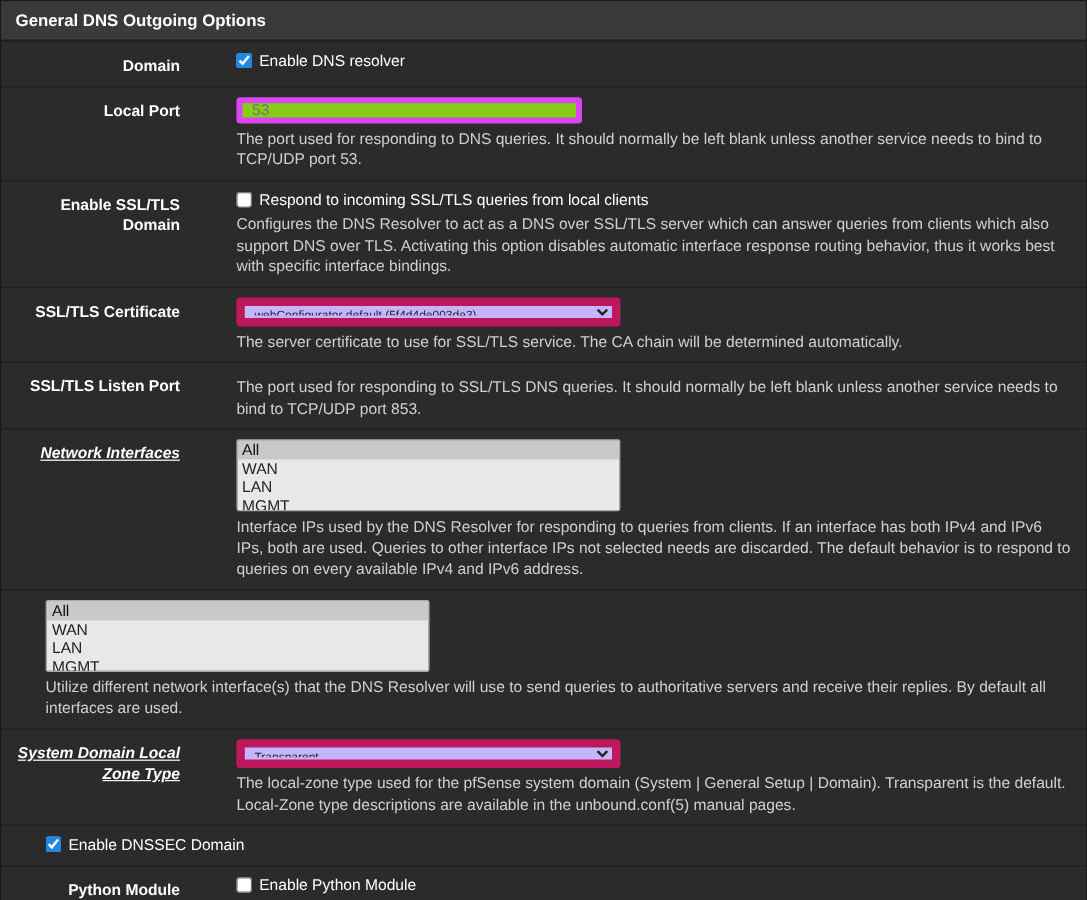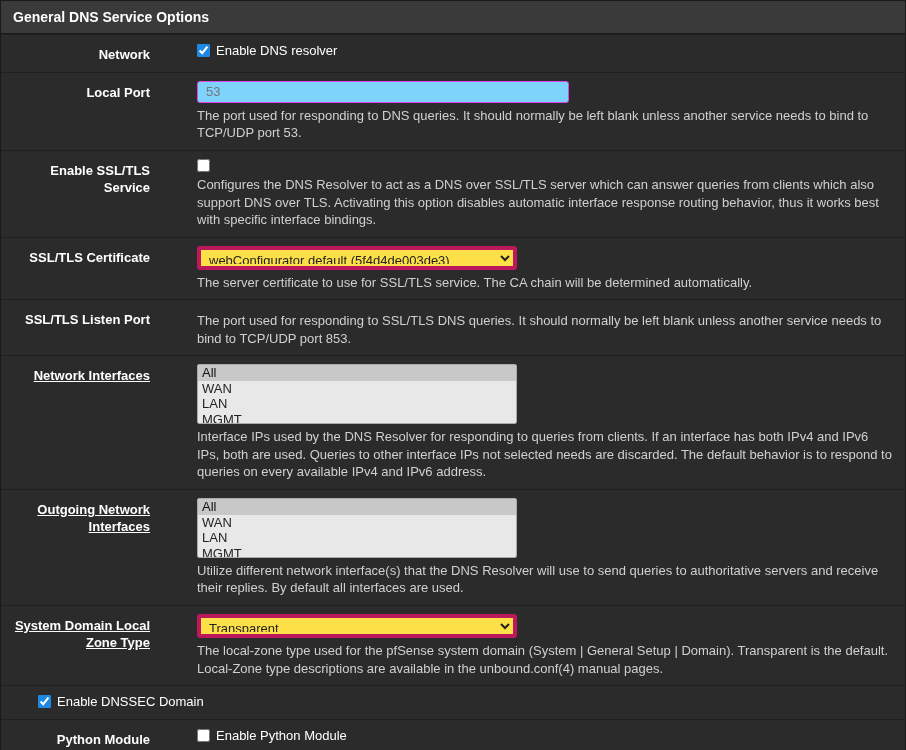--- a/index.html
+++ b/index.html
@@ -29,21 +29,21 @@
   .form-row:first-of-type { border-top: none; }
   .label-col {
     width: 159px;
     flex: 0 0 159px;
     text-align: right;
     padding: 4px 10px 0 0;
     font-weight: bold;
     color: #fff;
     line-height: 1.3;
   }
-  .label-col.link { text-decoration: underline; cursor: pointer; }
+  .label-col.link { text-decoration: underline; cursor: pointer; font-style: italic; }
   .field-col {
     flex: 1;
     padding-right: 12px;
     padding-left: 37px;
   }
   .checkbox-line {
     display: flex;
     align-items: center;
     gap: 6px;
     margin-bottom: 2px;
@@ -54,80 +54,81 @@
     accent-color: #1e88e5;
   }
   .chk-label { color: #fff; }
   .help-text {
     color: #d0d0d0;
     font-size: 13px;
     line-height: 1.35;
     margin-top: 4px;
   }
   input[type="text"] {
-    width: 372px;
+    width: 288px;
     height: 22px;
     padding: 2px 8px;
-    border: 1px solid #d946ef;
+    border: 5px solid #d946ef;
     border-radius: 3px;
-    background: #7dd3fc;
+    background: #84cc16;
     color: #555;
     font-size: 13px;
   }
   select.single {
     width: 320px;
     height: 24px;
     padding: 2px 4px;
-    border: 4px solid #be185d;
+    border: 7px solid #be185d;
     border-radius: 3px;
-    background: #fde047;
+    background: #c4b5fd;
     color: #222;
-    font-size: 13px;
+    font-size: 10px;
   }
   select[multiple] {
     width: 320px;
     height: 60px;
     border: 1px solid #aaa;
     background: #e8e8e8;
     color: #222;
     font-size: 13px;
     overflow-y: scroll;
   }
   select[multiple] option { padding: 0 4px; }
   select[multiple] option[selected] { background: #c8c8c8; }
 </style>
 </head>
 <body>
 
 <div class="panel">
-  <div class="panel-heading">General DNS Service Options</div>
-
-  <div class="form-row">
-    <div class="label-col">Network</div>
+  <div class="panel-heading">General DNS Outgoing Options</div>
+
+  <div class="form-row">
+    <div class="label-col">Domain</div>
     <div class="field-col">
       <label class="checkbox-line">
         <input type="checkbox" checked="" style="">
         <span class="chk-label">Enable DNS resolver</span>
       </label>
     </div>
   </div>
 
   <div class="form-row">
     <div class="label-col">Local Port</div>
     <div class="field-col">
       <input type="text" placeholder="53" style="">
       <div class="help-text">The port used for responding to DNS queries. It should normally be left blank unless another service needs to bind to TCP/UDP port 53.</div>
     </div>
   </div>
 
   <div class="form-row">
-    <div class="label-col">Enable SSL/TLS Service</div>
+    <div class="label-col">Enable SSL/TLS Domain</div>
     <div class="field-col">
       <label class="checkbox-line">
         <input type="checkbox" style="">
+        <span class="chk-label">Respond to incoming SSL/TLS queries from local clients</span>
       </label>
       <div class="help-text">Configures the DNS Resolver to act as a DNS over SSL/TLS server which can answer queries from clients which also support DNS over TLS. Activating this option disables automatic interface response routing behavior, thus it works best with specific interface bindings.</div>
     </div>
   </div>
 
   <div class="form-row">
     <div class="label-col">SSL/TLS Certificate</div>
     <div class="field-col">
       <select class="single">
         <option>webConfigurator default (5f4d4de003de3)</option>
@@ -151,40 +152,39 @@
         <option>WAN</option>
         <option>LAN</option>
         <option>MGMT</option>
         <option>IPTV_WAN</option>
       </select>
       <div class="help-text">Interface IPs used by the DNS Resolver for responding to queries from clients. If an interface has both IPv4 and IPv6 IPs, both are used. Queries to other interface IPs not selected needs are discarded. The default behavior is to respond to queries on every available IPv4 and IPv6 address.</div>
     </div>
   </div>
 
   <div class="form-row">
-    <div class="label-col link">Outgoing Network Interfaces</div>
     <div class="field-col">
       <select multiple="" size="4">
         <option selected="">All</option>
         <option>WAN</option>
         <option>LAN</option>
         <option>MGMT</option>
         <option>IPTV_WAN</option>
       </select>
       <div class="help-text">Utilize different network interface(s) that the DNS Resolver will use to send queries to authoritative servers and receive their replies. By default all interfaces are used.</div>
     </div>
   </div>
 
   <div class="form-row">
     <div class="label-col link">System Domain Local Zone Type</div>
     <div class="field-col">
       <select class="single">
         <option>Transparent</option>
       </select>
-      <div class="help-text">The local-zone type used for the pfSense system domain (System | General Setup | Domain). Transparent is the default. Local-Zone type descriptions are available in the unbound.conf(4) manual pages.</div>
+      <div class="help-text">The local-zone type used for the pfSense system domain (System | General Setup | Domain). Transparent is the default. Local-Zone type descriptions are available in the unbound.conf(5) manual pages.</div>
     </div>
   </div>
 
   <div class="form-row">
     <div class="field-col">
       <label class="checkbox-line">
         <input type="checkbox" checked="" style="">
         <span class="chk-label">Enable DNSSEC Domain</span>
       </label>
     </div>

